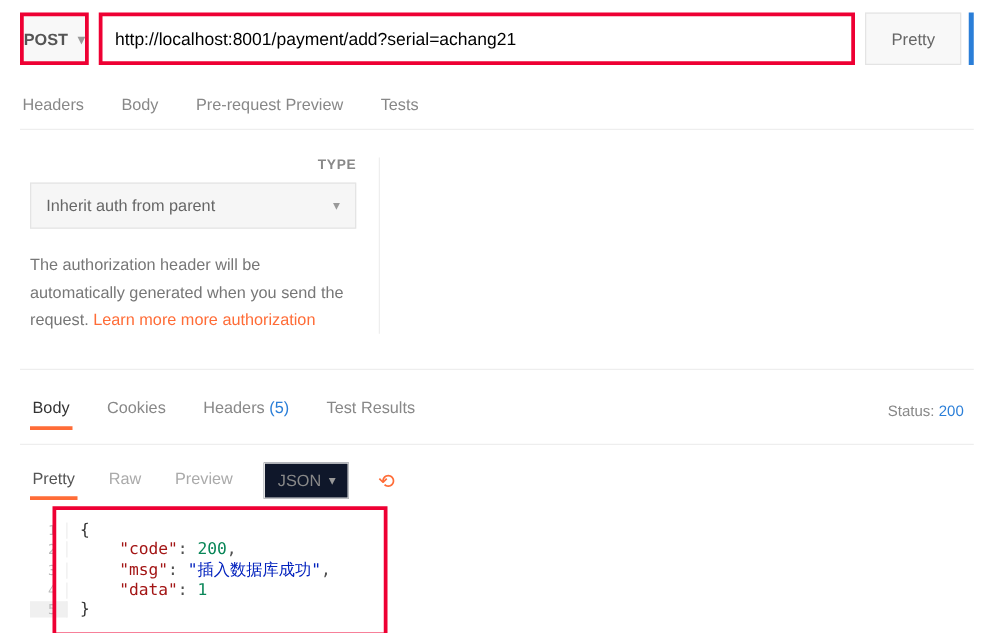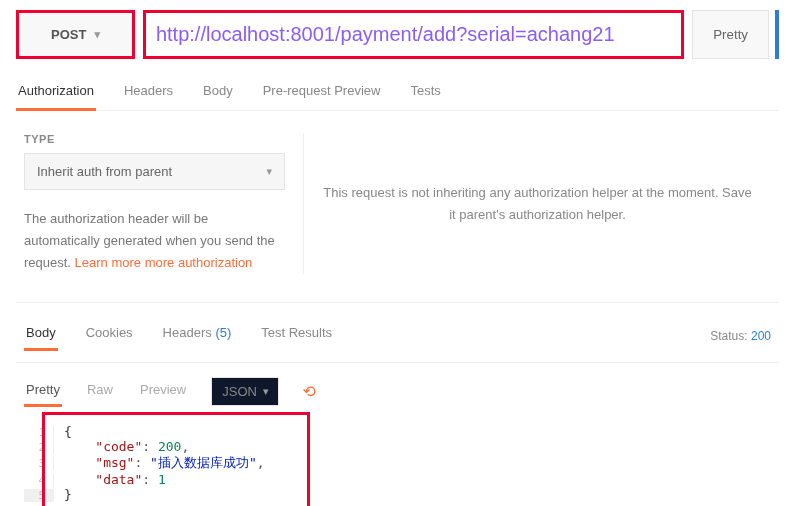--- a/index.html
+++ b/index.html
@@ -1,31 +1,31 @@
 <!DOCTYPE html>
 <html><head>
   <meta charset="utf-8">
   <style>
     * { margin: 0; padding: 0; box-sizing: border-box; }
     body { font-family: -apple-system, BlinkMacSystemFont, "Segoe UI", Arial, sans-serif; font-size: 13px; color: #505050; background: #fff; width: 795px; }
     .container { padding: 10px 16px 0 16px; }
     .request-row { display: flex; align-items: stretch; margin-bottom: 18px; }
-    .method-btn { border: 3px solid #e03; padding: 8px 32px; background: #f8f8f8; display: flex; align-items: center; gap: 8px; font-weight: 600; color: #555; cursor: pointer; }
+    .method-btn { border: 3px solid #e03; padding: 8px 0; background: #f8f8f8; display: flex; align-items: center; gap: 8px; font-weight: 600; color: #555; cursor: pointer; }
     .chevron { color: #999; font-size: 11px; }
     .url-wrap { flex: 1; margin-left: 8px; border: 3px solid #e03; display: flex; align-items: center; padding: 0 10px; background: #fff; }
-    .url-input { flex: 1; border: none; outline: none; font-size: 20px; color: #8b5cf6; padding: 10px 0; background: transparent; }
+    .url-input { flex: 1; border: none; outline: none; font-size: 14px; color: #000000; padding: 10px 0; background: transparent; }
     .params-btn { border: 1px solid #e4e4e4; background: #f8f8f8; padding: 10px 20px; color: #666; cursor: pointer; margin-left: 8px; }
     .blue-bar { width: 4px; background: #2a7ed8; margin-left: 6px; }
     .tabs { display: flex; gap: 26px; border-bottom: 1px solid #eee; padding-bottom: 0; }
     .tab { padding: 6px 2px 12px 2px; color: #888; cursor: pointer; position: relative; }
     .tab.active { color: #333; }
     .tab.active::after { content: ""; position: absolute; left: 0; right: 0; bottom: -1px; height: 3px; background: #ff6c37; }
     .auth-panel { display: flex; padding: 22px 8px 28px 8px; border-bottom: 1px solid #eee; }
     .auth-left { width: 280px; padding-right: 18px; border-right: 1px solid #eee; }
-    .type-label { font-size: 11px; letter-spacing: 0.5px; color: #888; font-weight: 600; margin-bottom: 8px; }
+    .type-label { font-size: 11px; letter-spacing: 0.5px; color: #888; font-weight: 600; margin-bottom: 8px; text-align: right; }
     .type-select { width: 100%; border: 1px solid #e4e4e4; background: #f6f6f6; padding: 10px 12px; color: #666; display: flex; justify-content: space-between; align-items: center; cursor: pointer; margin-bottom: 18px; gap: 12px; }
     .auth-desc { color: #777; line-height: 1.7; font-size: 13px; }
     .auth-link { color: #ff6c37; cursor: pointer; }
     .auth-right { flex: 1; display: flex; align-items: center; justify-content: center; padding: 0 18px; color: #888; text-align: center; line-height: 1.7; }
     .resp-tabs { display: flex; align-items: center; gap: 26px; padding: 18px 8px 12px 8px; border-bottom: 1px solid #eee; }
     .resp-tab { color: #888; cursor: pointer; padding: 4px 2px 10px 2px; position: relative; }
     .resp-tab.active { color: #333; }
     .resp-tab.active::after { content: ""; position: absolute; left: 0; right: 0; bottom: -1px; height: 3px; background: #ff6c37; }
     .count { color: #2a7ed8; }
     .status-wrap { margin-left: auto; font-size: 12px; color: #888; }
@@ -58,39 +58,37 @@
       <span class="chevron">▾</span>
     </div>
     <div class="url-wrap">
       <input class="url-input" value="http://localhost:8001/payment/add?serial=achang21" style="">
     </div>
     <button class="params-btn">Pretty</button>
     <div class="blue-bar"></div>
   </div>
 
   <div class="tabs">
-    <div class="tab active">Authorization</div>
     <div class="tab">Headers</div>
     <div class="tab">Body</div>
     <div class="tab">Pre-request Preview</div>
     <div class="tab">Tests</div>
   </div>
 
   <div class="auth-panel">
     <div class="auth-left">
       <div class="type-label">TYPE</div>
       <div class="type-select">
         <span>Inherit auth from parent</span>
         <span class="chevron">▾</span>
       </div>
       <div class="auth-desc">
         <span>The authorization header will be automatically generated when you send the request. </span><span class="auth-link">Learn more more authorization</span>
       </div>
     </div>
-    <div class="auth-right">This request is not inheriting any authorization helper at the moment. Save it parent's authorization helper.</div>
   </div>
 
   <div class="resp-tabs">
     <div class="resp-tab active">Body</div>
     <div class="resp-tab">Cookies</div>
     <div class="resp-tab">
       <span>Headers</span>
       <span class="count">(5)</span>
     </div>
     <div class="resp-tab">Test Results</div>

